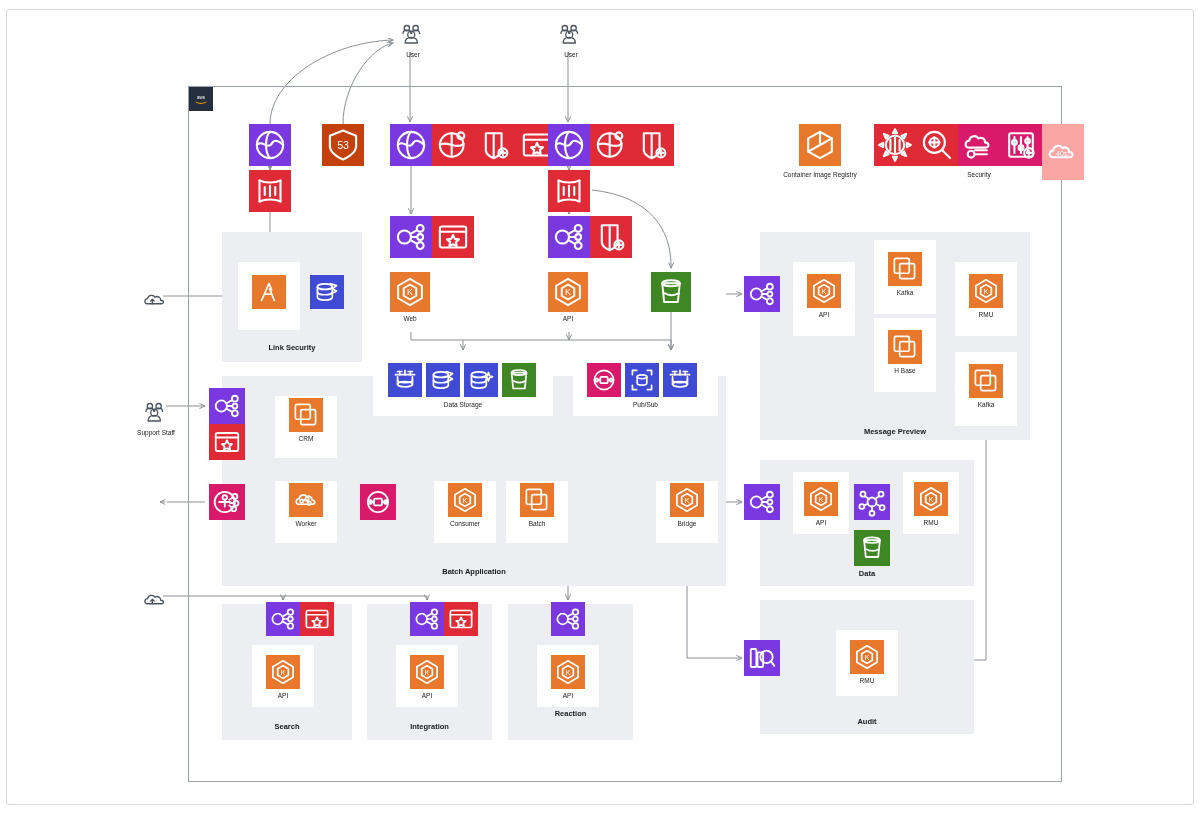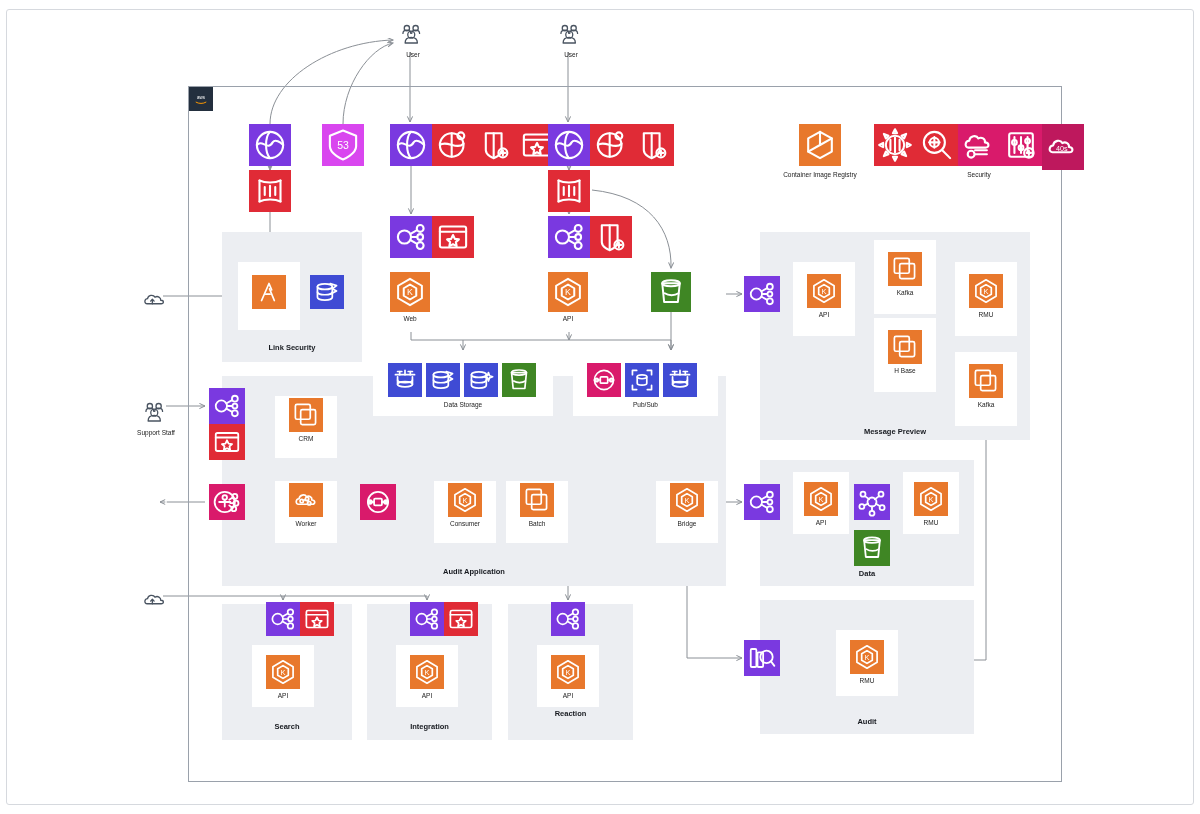--- a/index.html
+++ b/index.html
@@ -181,21 +181,21 @@
       </div>
       <div class="lbl" style="left:496px;top:520px;width:82px;">Batch</div>
       <div class="ico" style="left:670px;top:483px;width:34px;height:34px;background:#e8782c;">
         <svg viewBox="0 0 32 32" preserveAspectRatio="xMidYMid meet">
           <path d="M16,5.5 L25.5,11 L25.5,21 L16,26.5 L6.5,21 L6.5,11 Z" stroke="#fff" fill="none" stroke-width="1.6" stroke-linejoin="round" stroke-linecap="round"></path>
           <path d="M16,10 L21,13 L21,19 L16,22 L11,19 L11,13 Z" stroke="#fff" fill="none" stroke-width="1.6" stroke-linejoin="round" stroke-linecap="round"></path>
           <text x="16" y="18.5" font-size="7" fill="#fff" text-anchor="middle" font-family="Liberation Sans,sans-serif">K</text>
         </svg>
       </div>
       <div class="lbl" style="left:646px;top:520px;width:82px;">Bridge</div>
-      <div class="glbl" style="left:222px;top:568px;width:504px;">Audit Application</div>
+      <div class="glbl" style="left:222px;top:568px;width:504px;">Batch Application</div>
       <div class="grp" style="left:760px;top:232px;width:270px;height:208px;"></div>
       <div class="card" style="left:793px;top:262px;width:62px;height:74px;"></div>
       <div class="card" style="left:874px;top:240px;width:62px;height:74px;"></div>
       <div class="card" style="left:874px;top:318px;width:62px;height:74px;"></div>
       <div class="card" style="left:955px;top:262px;width:62px;height:74px;"></div>
       <div class="card" style="left:955px;top:352px;width:62px;height:74px;"></div>
       <div class="ico" style="left:807px;top:274px;width:34px;height:34px;background:#e8782c;">
         <svg viewBox="0 0 32 32" preserveAspectRatio="xMidYMid meet">
           <path d="M16,5.5 L25.5,11 L25.5,21 L16,26.5 L6.5,21 L6.5,11 Z" stroke="#fff" fill="none" stroke-width="1.6" stroke-linejoin="round" stroke-linecap="round"></path>
           <path d="M16,10 L21,13 L21,19 L16,22 L11,19 L11,13 Z" stroke="#fff" fill="none" stroke-width="1.6" stroke-linejoin="round" stroke-linecap="round"></path>
@@ -397,21 +397,21 @@
       <div class="iconrow" style="left:249px;top:124px;gap:0;">
         <div class="ico" style="width:42px;height:42px;background:#7a39e0;">
           <svg viewBox="0 0 32 32" preserveAspectRatio="xMidYMid meet">
             <circle cx="16" cy="16" r="10" stroke="#fff" fill="none" stroke-width="1.6" stroke-linejoin="round" stroke-linecap="round"></circle>
             <path d="M6,16 C10,11 14,21 18,14 C20,11 24,14 26,16" stroke="#fff" fill="none" stroke-width="1.6" stroke-linejoin="round" stroke-linecap="round"></path>
             <path d="M16,6 C12,10 12,22 16,26" stroke="#fff" fill="none" stroke-width="1.6" stroke-linejoin="round" stroke-linecap="round"></path>
           </svg>
         </div>
       </div>
       <div class="iconrow" style="left:322px;top:124px;gap:0;">
-        <div class="ico" style="width:42px;height:42px;background:#d946ef;">
+        <div class="ico" style="width:42px;height:42px;background:#c2410c;">
           <svg viewBox="0 0 32 32" preserveAspectRatio="xMidYMid meet">
             <path d="M16,5 L26,9 L26,17 C26,23 16,27 16,27 C16,27 6,23 6,17 L6,9 Z" stroke="#fff" fill="none" stroke-width="1.6" stroke-linejoin="round" stroke-linecap="round"></path>
             <text x="16" y="19" font-size="8" fill="#fff" text-anchor="middle" font-family="Liberation Sans,sans-serif">53</text>
           </svg>
         </div>
       </div>
       <div class="iconrow" style="left:249px;top:170px;gap:0;">
         <div class="ico" style="width:42px;height:42px;background:#e02b36;">
           <svg viewBox="0 0 32 32" preserveAspectRatio="xMidYMid meet">
             <path d="M8,8 L8,24 M24,8 L24,24" stroke="#fff" fill="none" stroke-width="1.6" stroke-linejoin="round" stroke-linecap="round"></path>
@@ -569,21 +569,21 @@
           <svg viewBox="0 0 32 32" preserveAspectRatio="xMidYMid meet">
             <rect x="7" y="7" width="18" height="18" rx="1.5" stroke="#fff" fill="none" stroke-width="1.6" stroke-linejoin="round" stroke-linecap="round"></rect>
             <path d="M11,10 L11,22 M16,10 L16,22 M21,10 L21,22" stroke="#fff" fill="none" stroke-width="1.6" stroke-linejoin="round" stroke-linecap="round"></path>
             <circle cx="11" cy="14" r="1.8" stroke="#fff" fill="none" stroke-width="1.6" stroke-linejoin="round" stroke-linecap="round"></circle>
             <circle cx="16" cy="18" r="1.8" stroke="#fff" fill="none" stroke-width="1.6" stroke-linejoin="round" stroke-linecap="round"></circle>
             <circle cx="21" cy="13" r="1.8" stroke="#fff" fill="none" stroke-width="1.6" stroke-linejoin="round" stroke-linecap="round"></circle>
             <circle cx="22" cy="22" r="3.6" stroke="#fff" fill="none" stroke-width="1.6" stroke-linejoin="round" stroke-linecap="round"></circle>
             <path d="M22,20.4 L22,23.6 M20.4,22 L23.6,22" stroke="#fff" fill="none" stroke-width="1.6" stroke-linejoin="round" stroke-linecap="round"></path>
           </svg>
         </div>
-        <div class="ico" style="width:42px;height:46px;background:#be185d;">
+        <div class="ico" style="width:42px;height:56px;background:#fca5a5;">
           <svg viewBox="0 0 32 32" preserveAspectRatio="xMidYMid meet">
             <path d="M8,20 C5,20 5,15 8.5,14.8 C9,11 14,10 15.5,13 C18,11.5 21,13.5 20.5,16 C24,16 24,20 21,20 Z" stroke="#fff" fill="none" stroke-width="1.6" stroke-linejoin="round" stroke-linecap="round"></path>
             <text x="15" y="19" font-size="5.5" fill="#fff" text-anchor="middle" font-family="Liberation Sans,sans-serif">40s</text>
           </svg>
         </div>
       </div>
       <div class="lbl" style="left:834px;top:171px;width:290px;">Security</div>
       <div class="ico" style="left:209px;top:388px;width:36px;height:36px;background:#7a39e0;">
         <svg viewBox="0 0 32 32" preserveAspectRatio="xMidYMid meet">
           <circle cx="11" cy="16" r="5" stroke="#fff" fill="none" stroke-width="1.6" stroke-linejoin="round" stroke-linecap="round"></circle>

